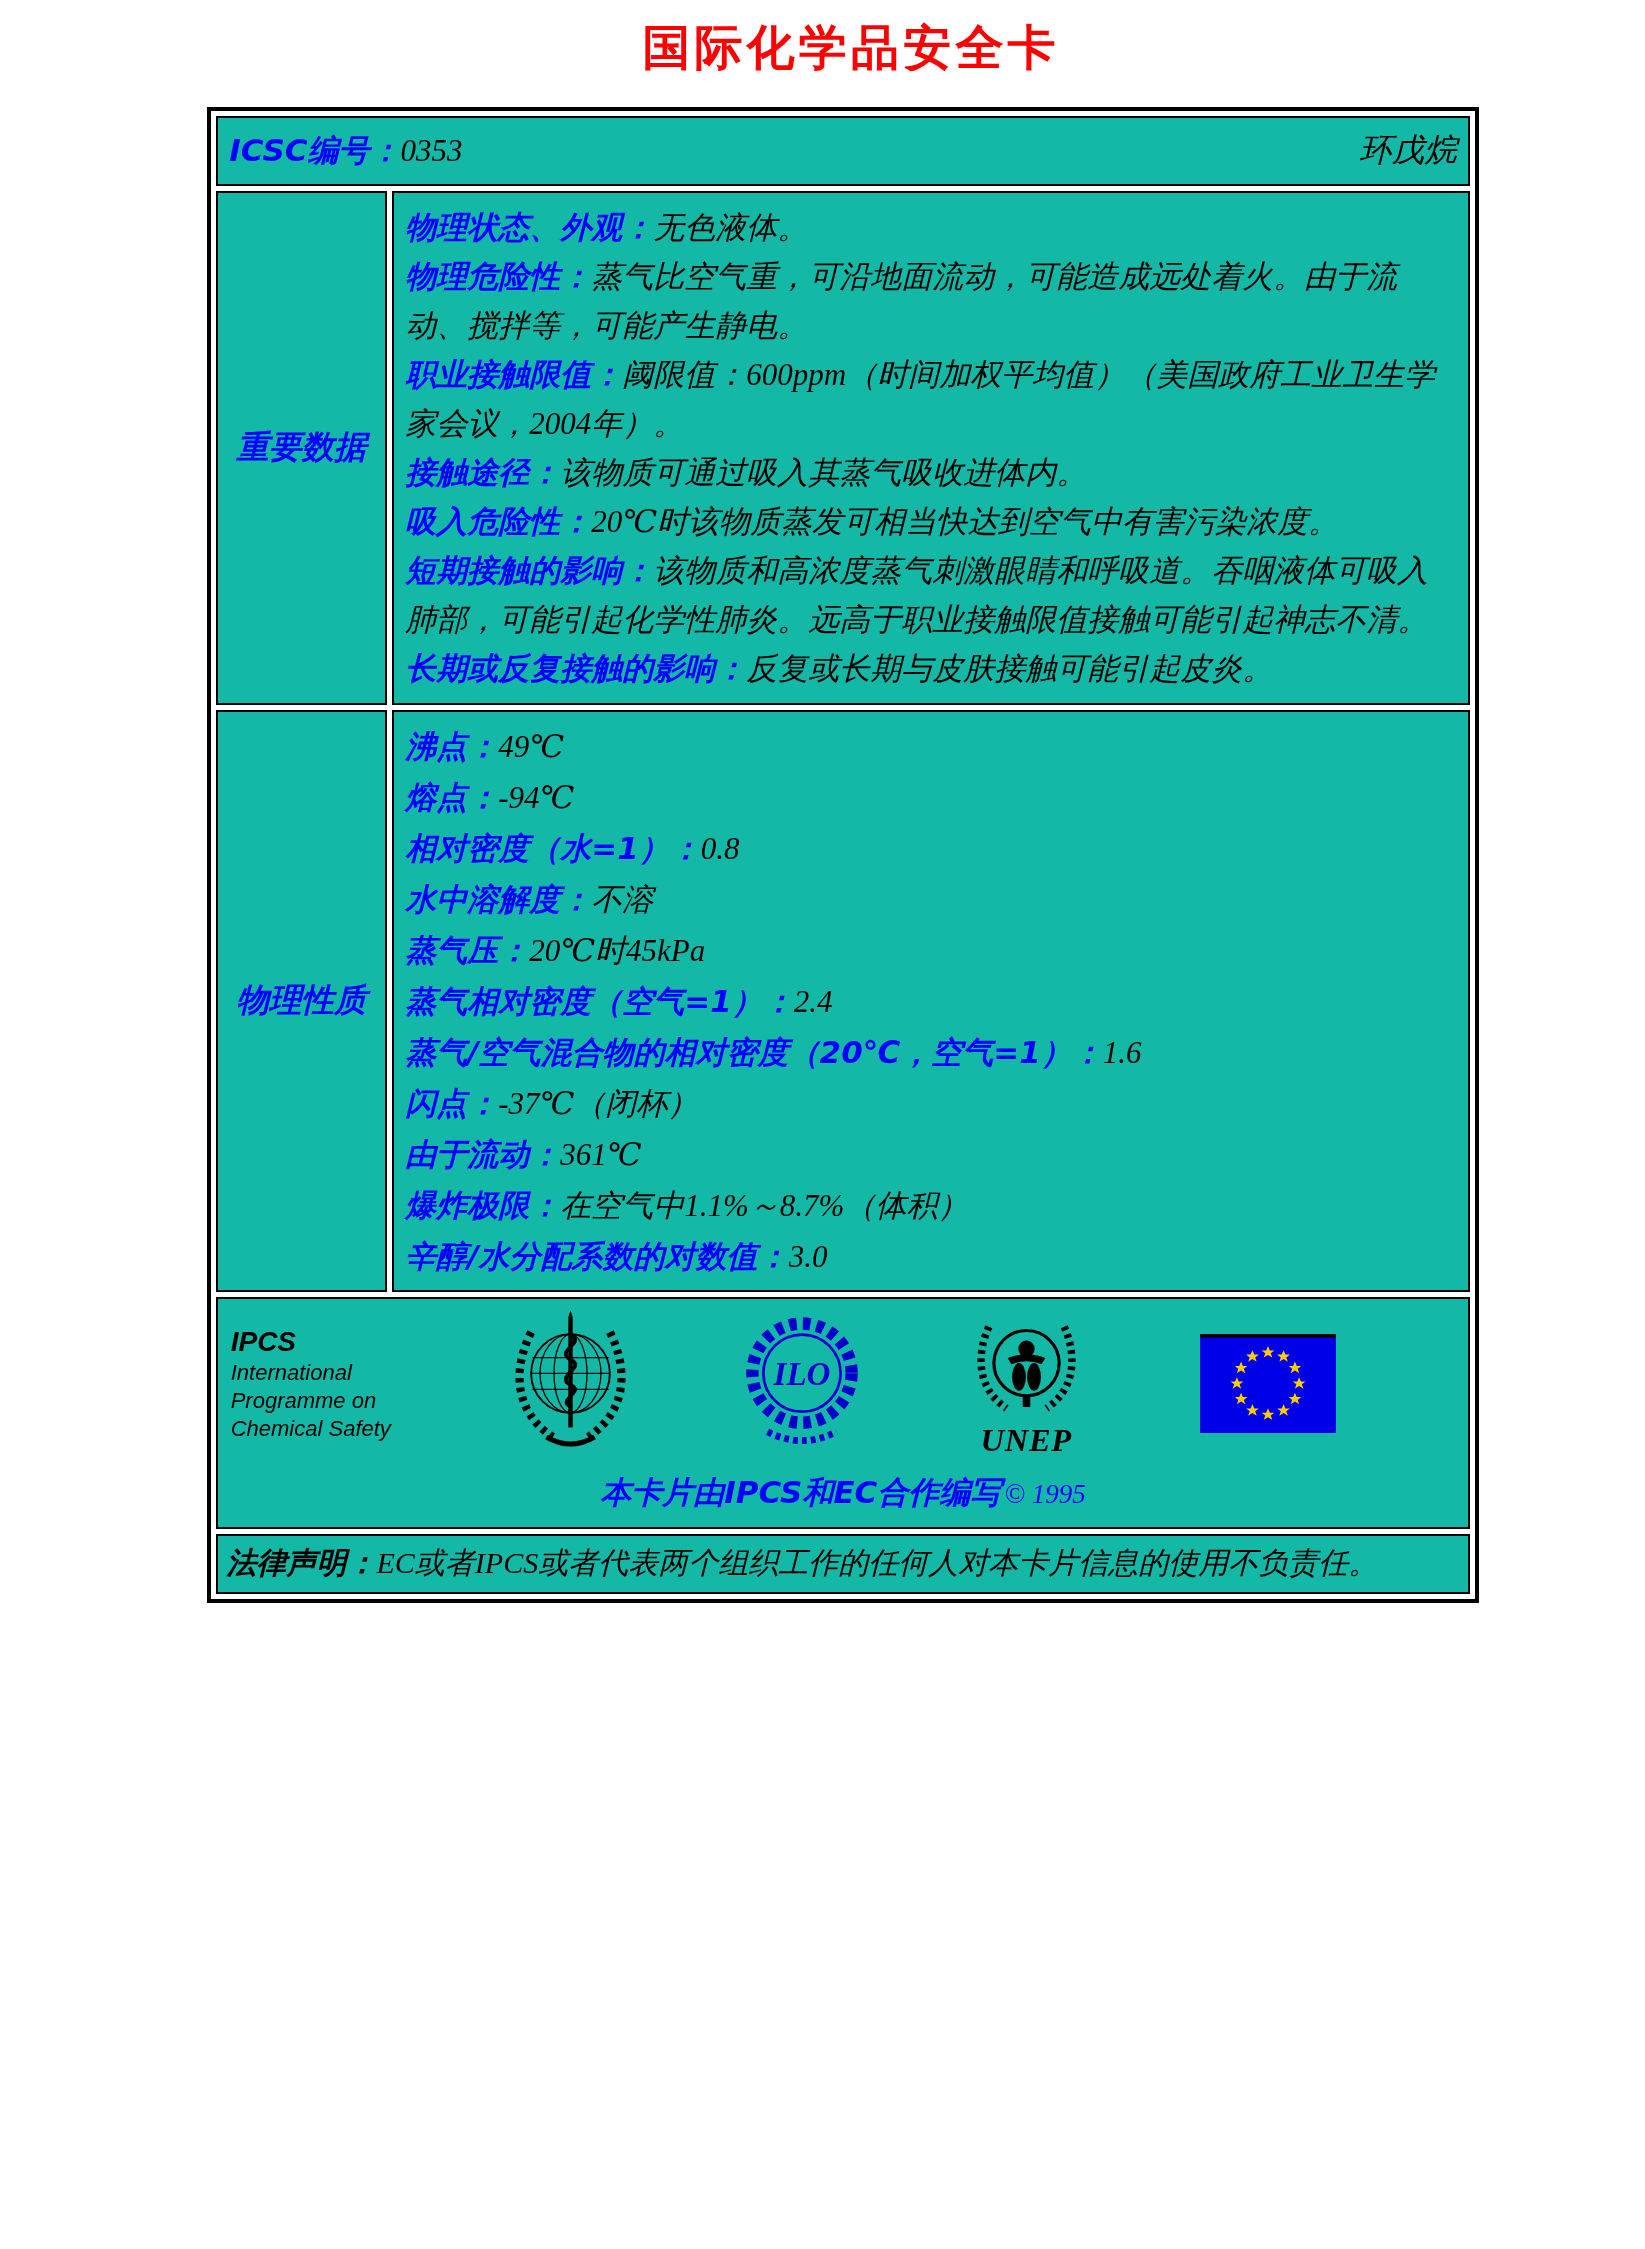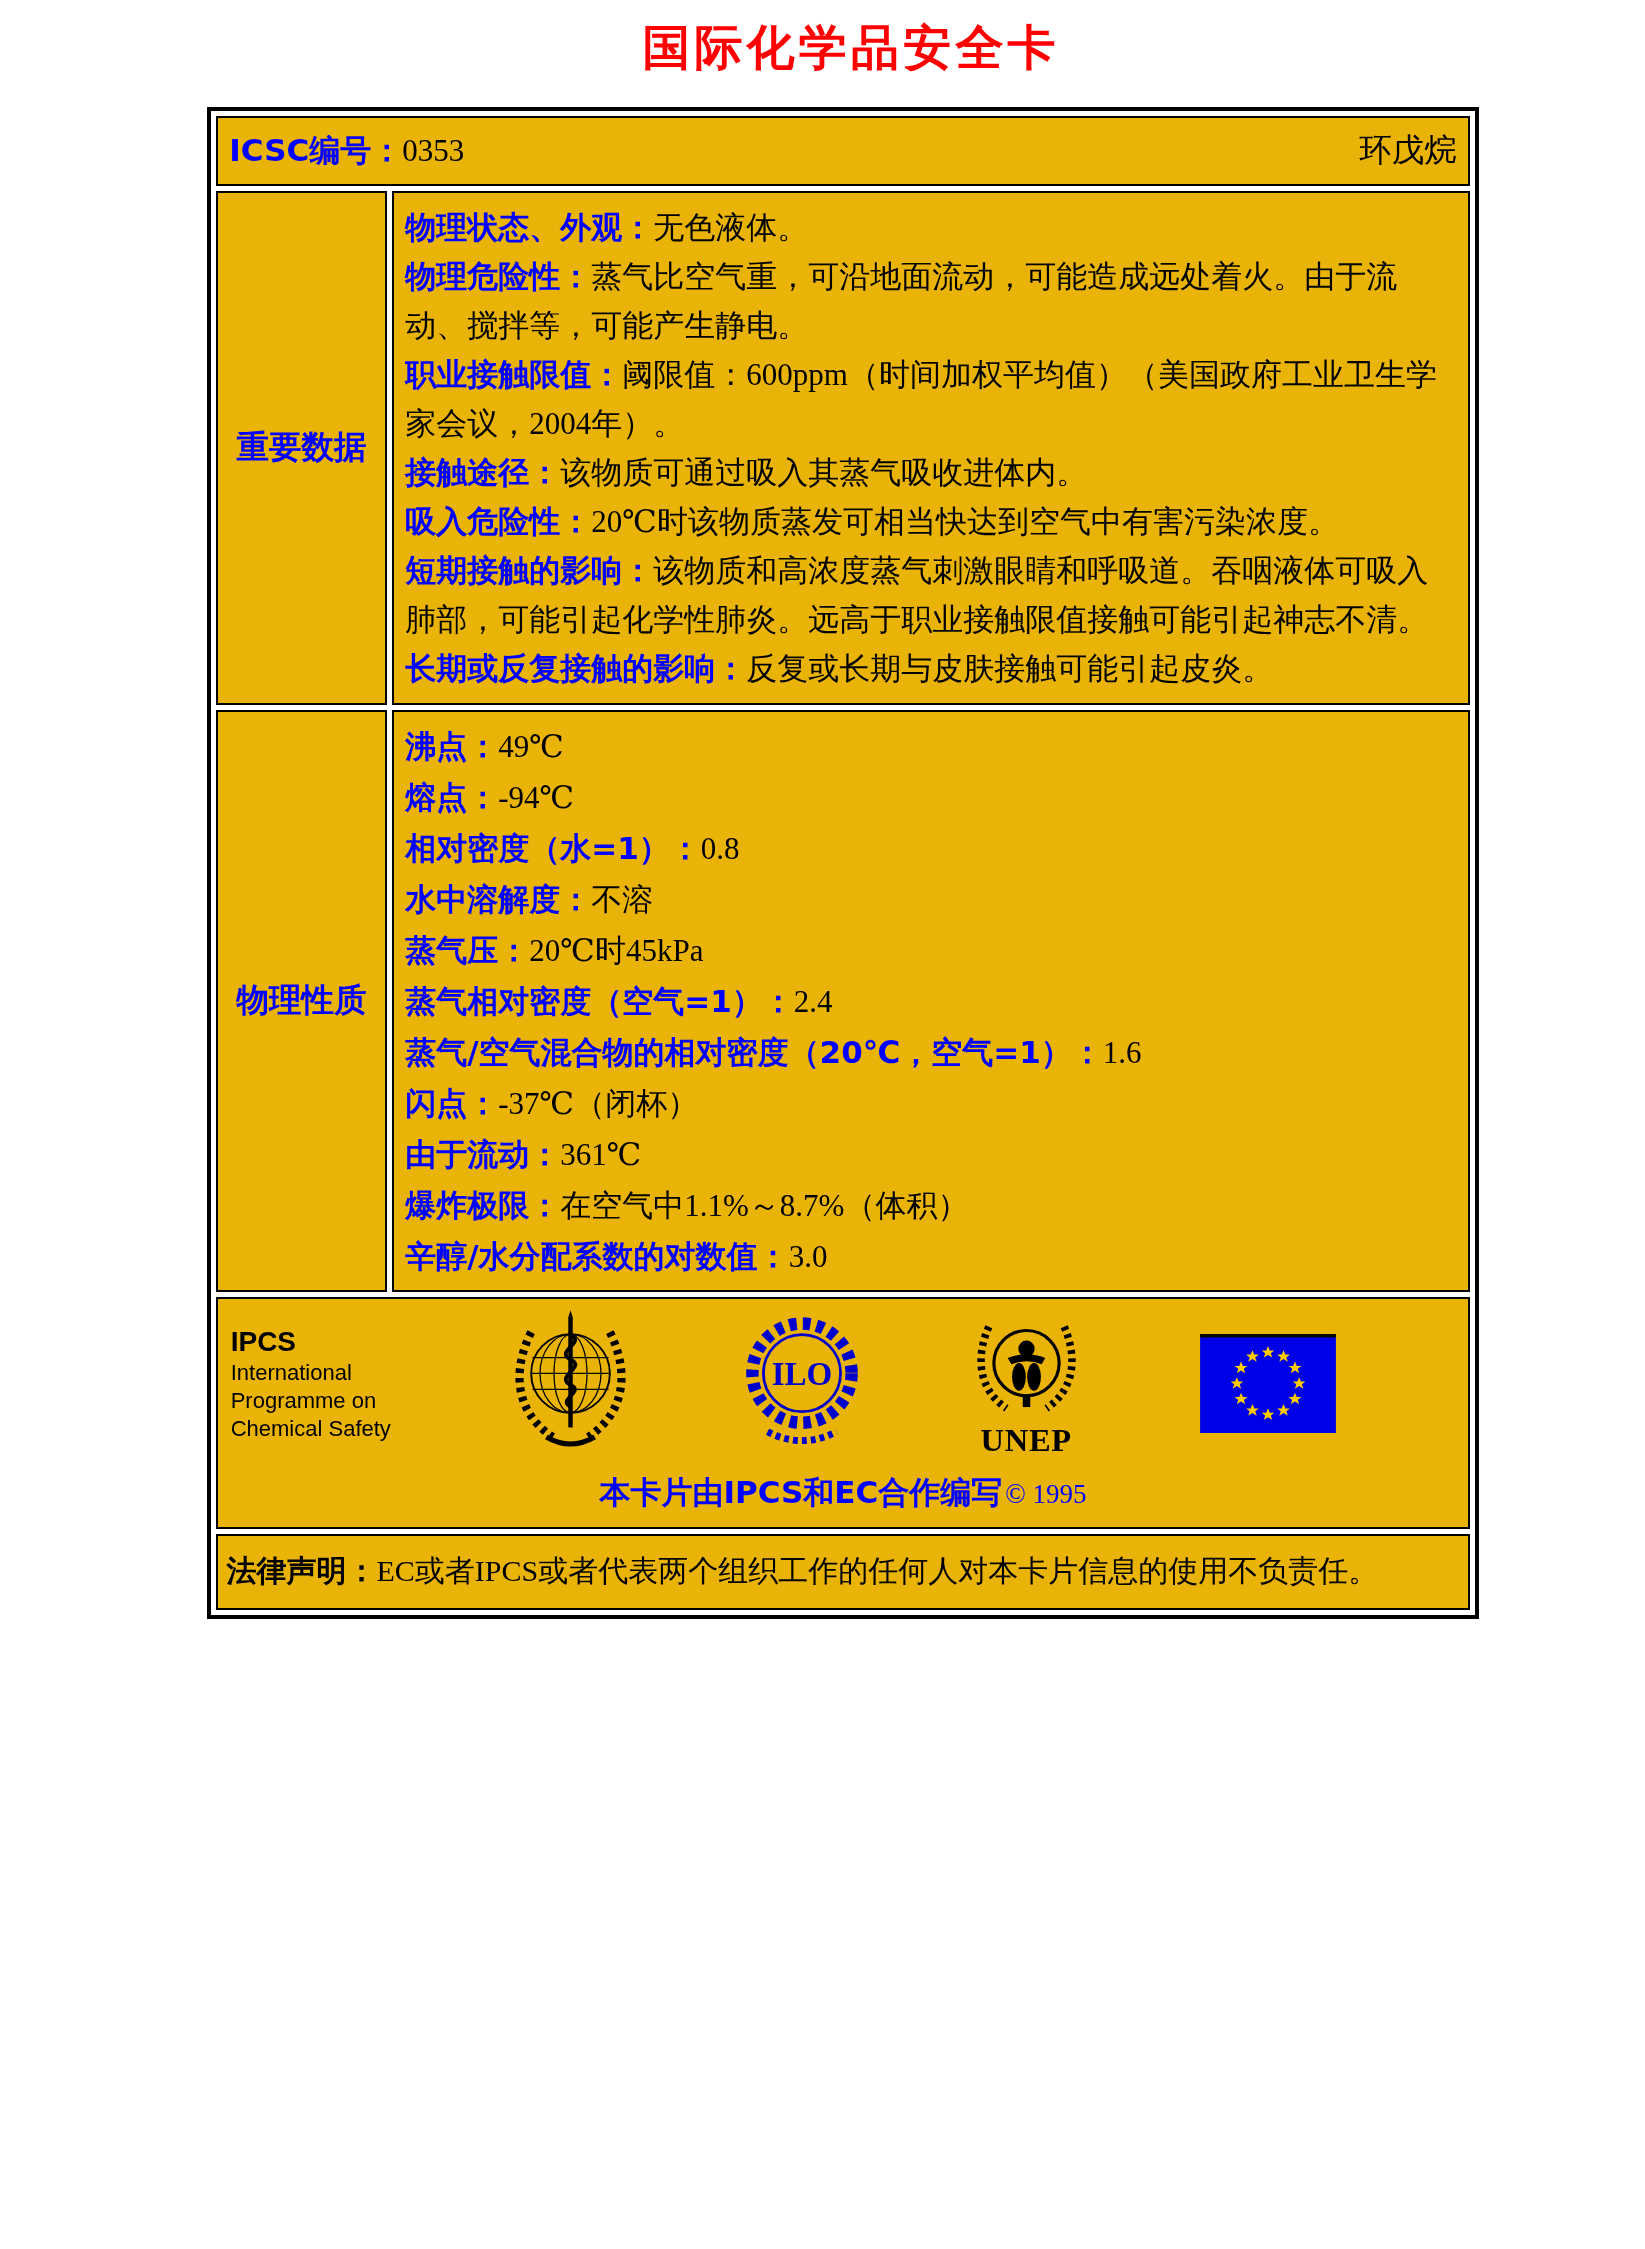--- a/index.html
+++ b/index.html
@@ -26,21 +26,22 @@
   }
   table.icsc {
     width: 100%;
     border-collapse: separate;
     border-spacing: 5px;
   }
   td {
     border: 2.1px solid #000;
     padding: 4.2px 8.5px;
     vertical-align: middle;
-    background: #eab308;
+    background: #14b8a6;
+    font-style: italic;
   }
   td.label-col {
     width: 171px;
     text-align: center;
     vertical-align: middle;
   }
   .section-label {
     color: #0000ff;
     font-weight: bold;
     font-size: 32.5px;
@@ -95,21 +96,21 @@
     text-align: center; margin: 12.7px 0 10px 0;
   }
   .credit-main {
     color: #0000ff; font-weight: bold; font-size: 31px;
     font-family: "DejaVu Sans", sans-serif;
   }
   .credit-copy {
     color: #0000ff; font-size: 27px;
     font-family: "Liberation Serif", "DejaVu Serif", serif;
   }
-  .legal-cell { height: 76px; }
+  .legal-cell { height: 60px; }
   .legal-label {
     color: #000; font-weight: bold; font-size: 30px;
     font-family: "DejaVu Sans", sans-serif;
   }
   .legal-text {
     color: #000; font-size: 30px;
     font-family: "Liberation Serif", "DejaVu Serif", serif;
   }
   svg text { font-family: "Liberation Serif", "DejaVu Serif", serif; }
 </style>

